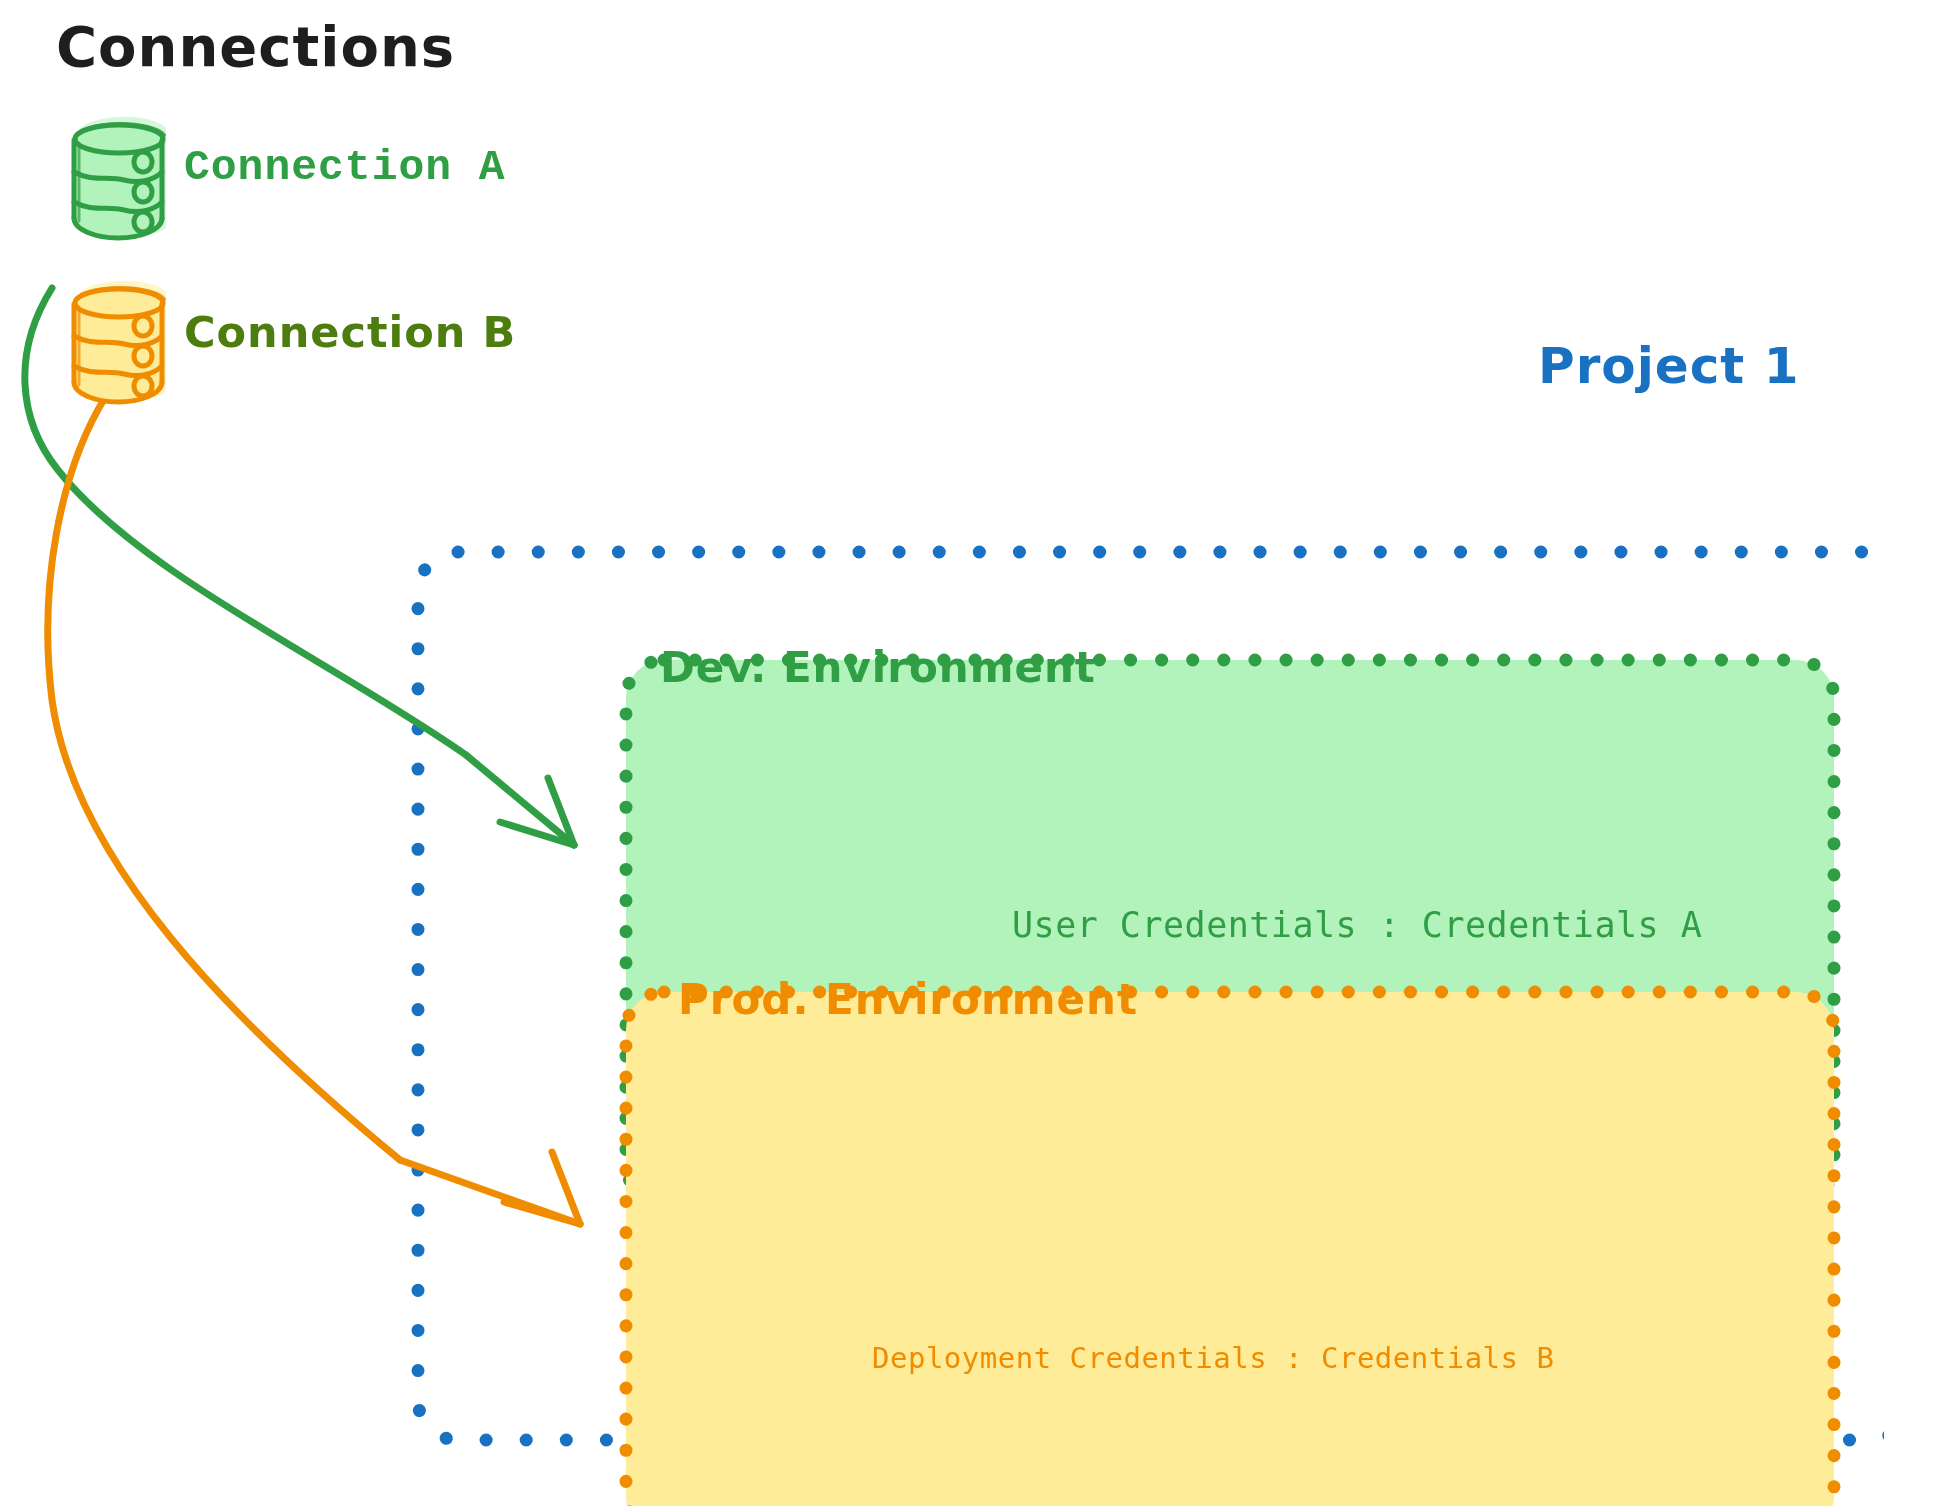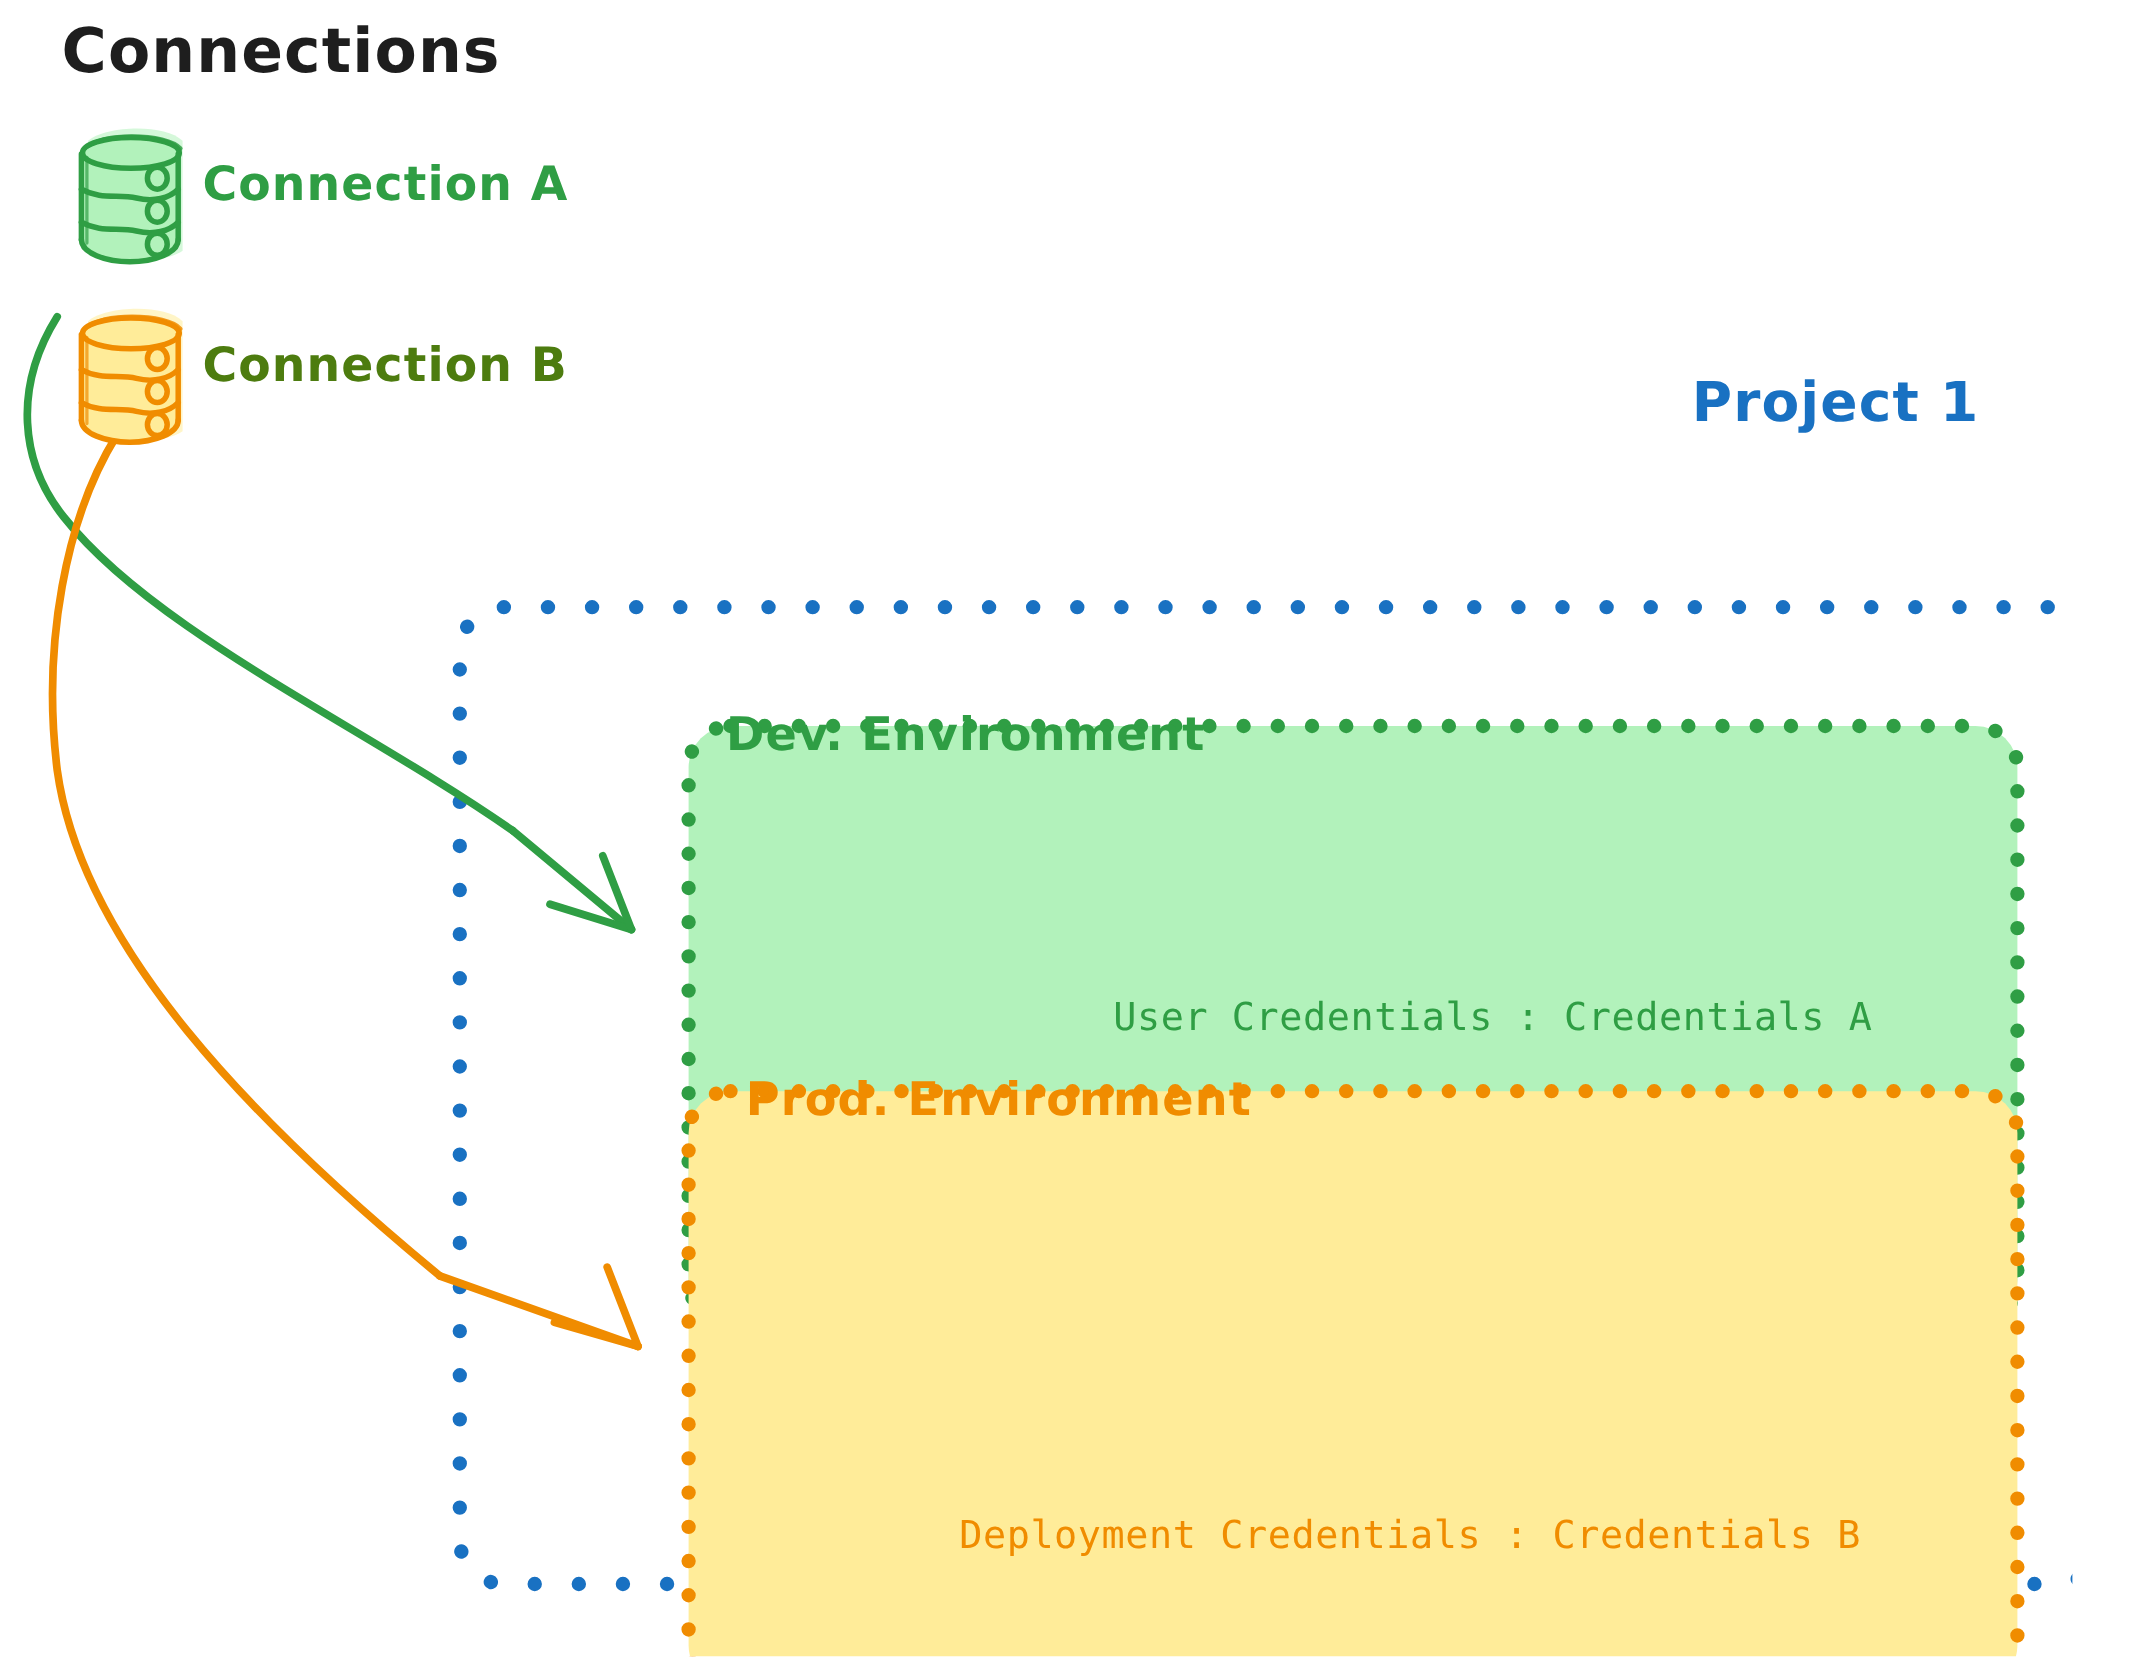--- a/index.html
+++ b/index.html
@@ -43,20 +43,21 @@
     font-size: 56px;
     color: #1e1e1e;
     letter-spacing: 1px;
   }
   #label-connection-a {
     left: 184px;
     top: 143px;
     font-size: 43px;
     color: #2f9e44;
     letter-spacing: 1px;
+    font-family: Liberation Mono, monospace;
   }
   #label-connection-b {
     left: 184px;
     top: 307px;
     font-size: 43px;
     color: #4d7c0f;
     letter-spacing: 1px;
   }
   #label-project-1 {
     left: 1538px;
@@ -82,22 +83,22 @@
   }
   #label-user-credentials {
     left: 1012px;
     top: 905px;
     font-size: 35px;
     color: #2f9e44;
     letter-spacing: 0.5px;
   }
   #label-deployment-credentials {
     left: 872px;
-    top: 1376px;
-    font-size: 35px;
+    top: 1341px;
+    font-size: 29px;
     color: #f08c00;
     letter-spacing: 0.5px;
   }
 </style>
 </head>
 <body>
 
 <div id="canvas">
 
   <svg class="layer" viewBox="0 0 1948 1506">

